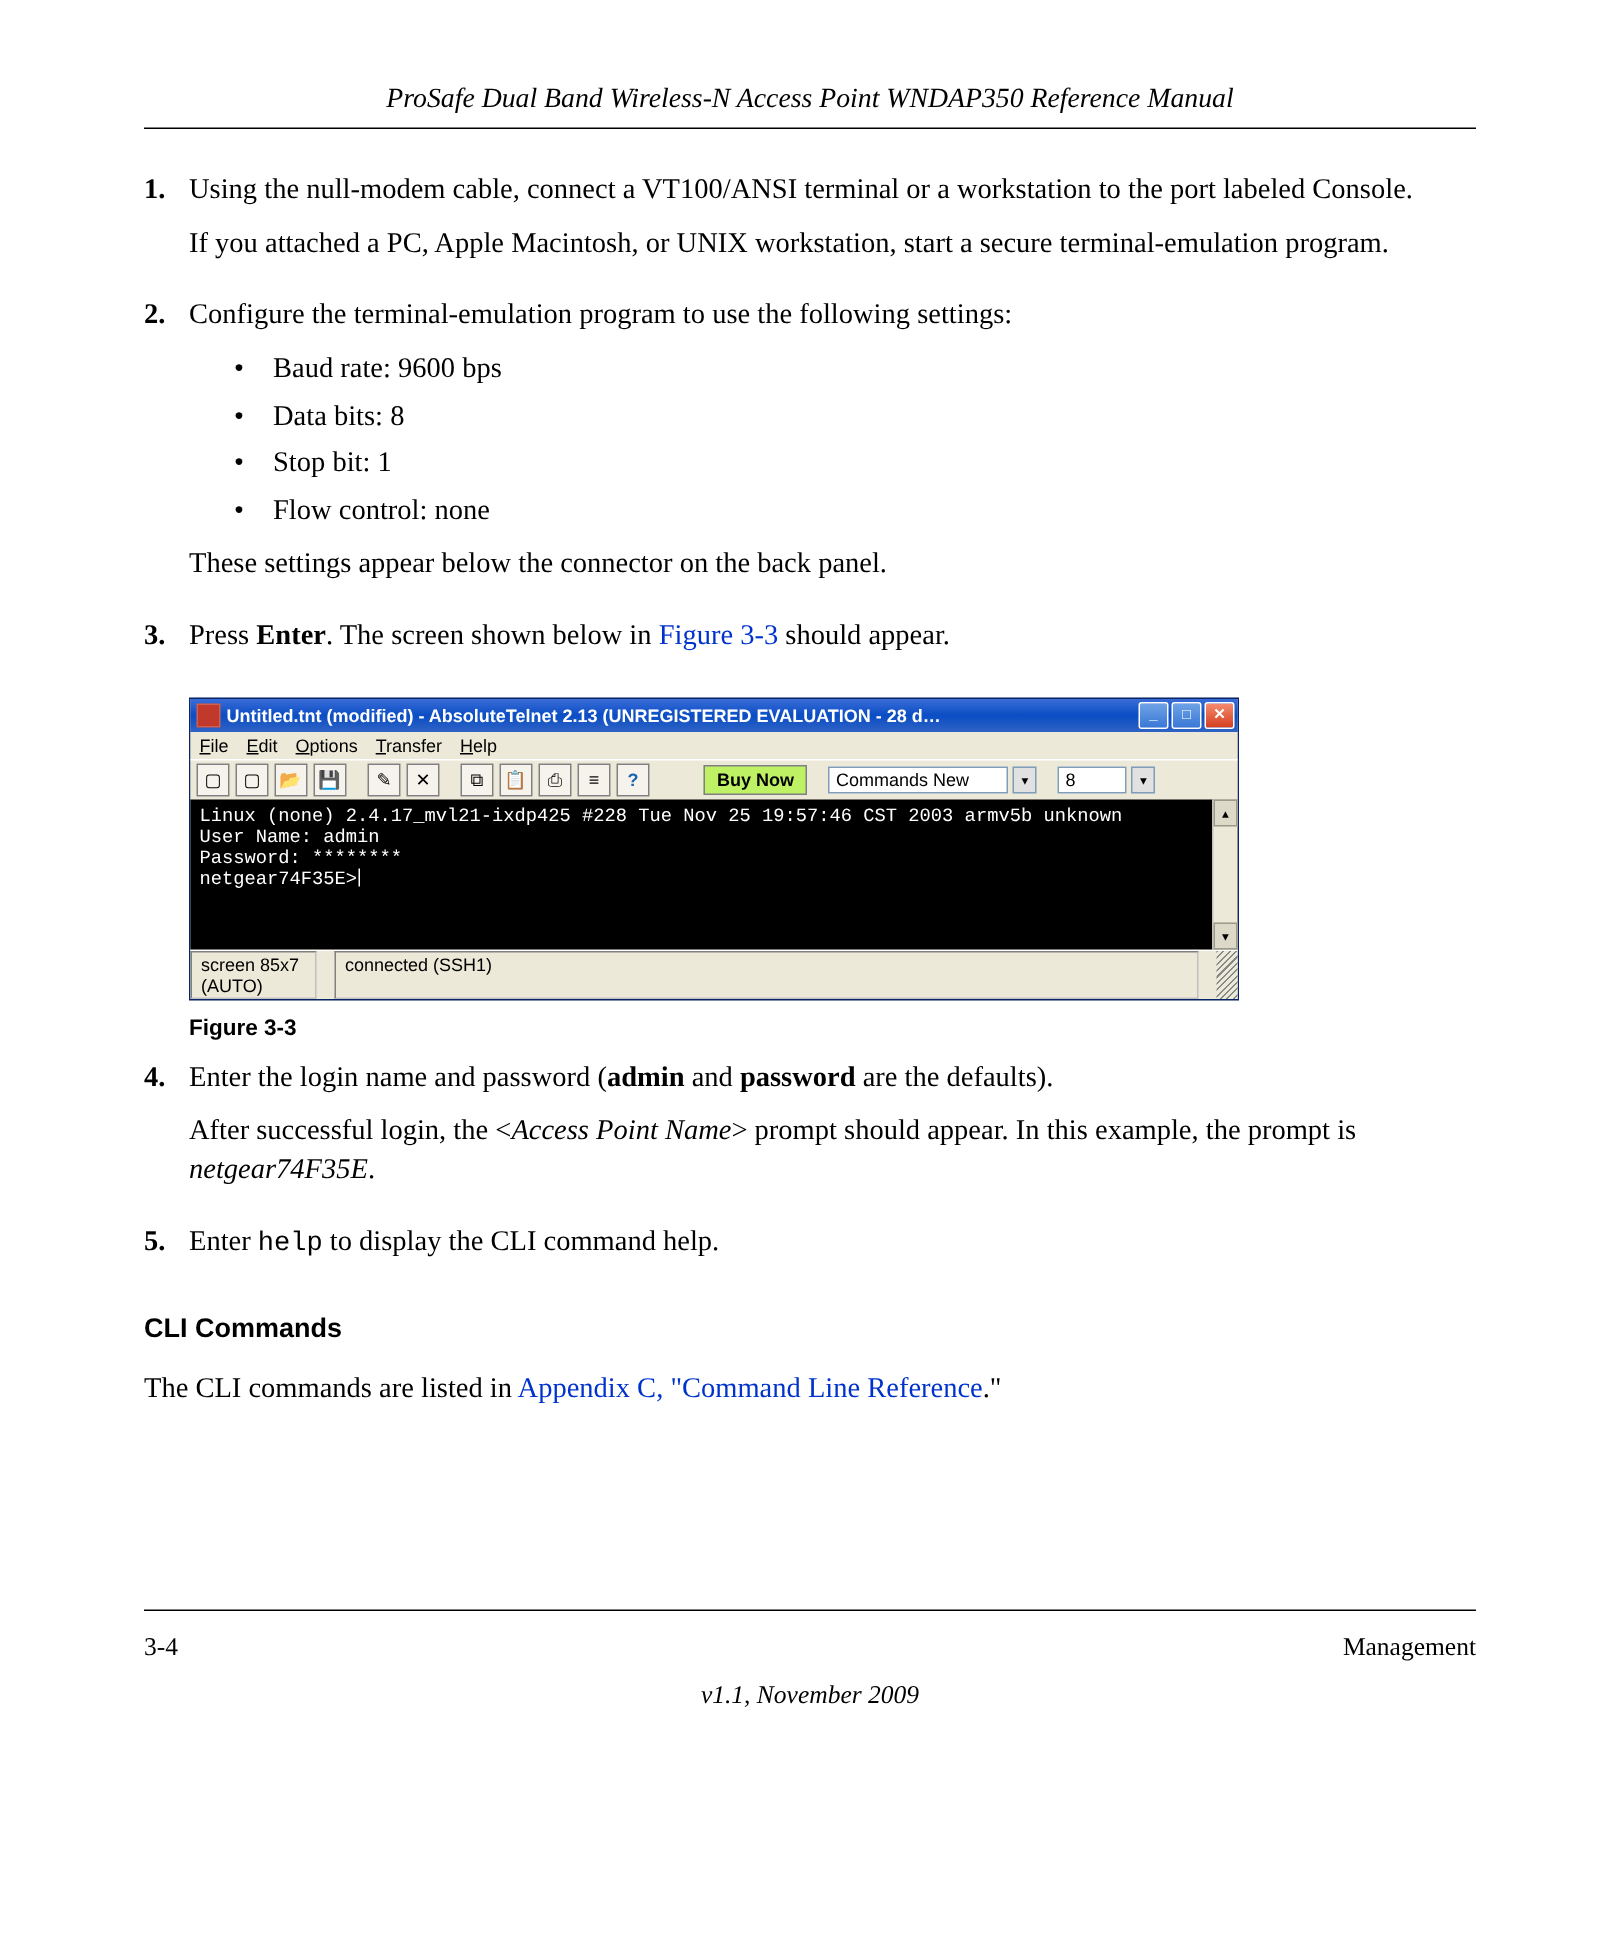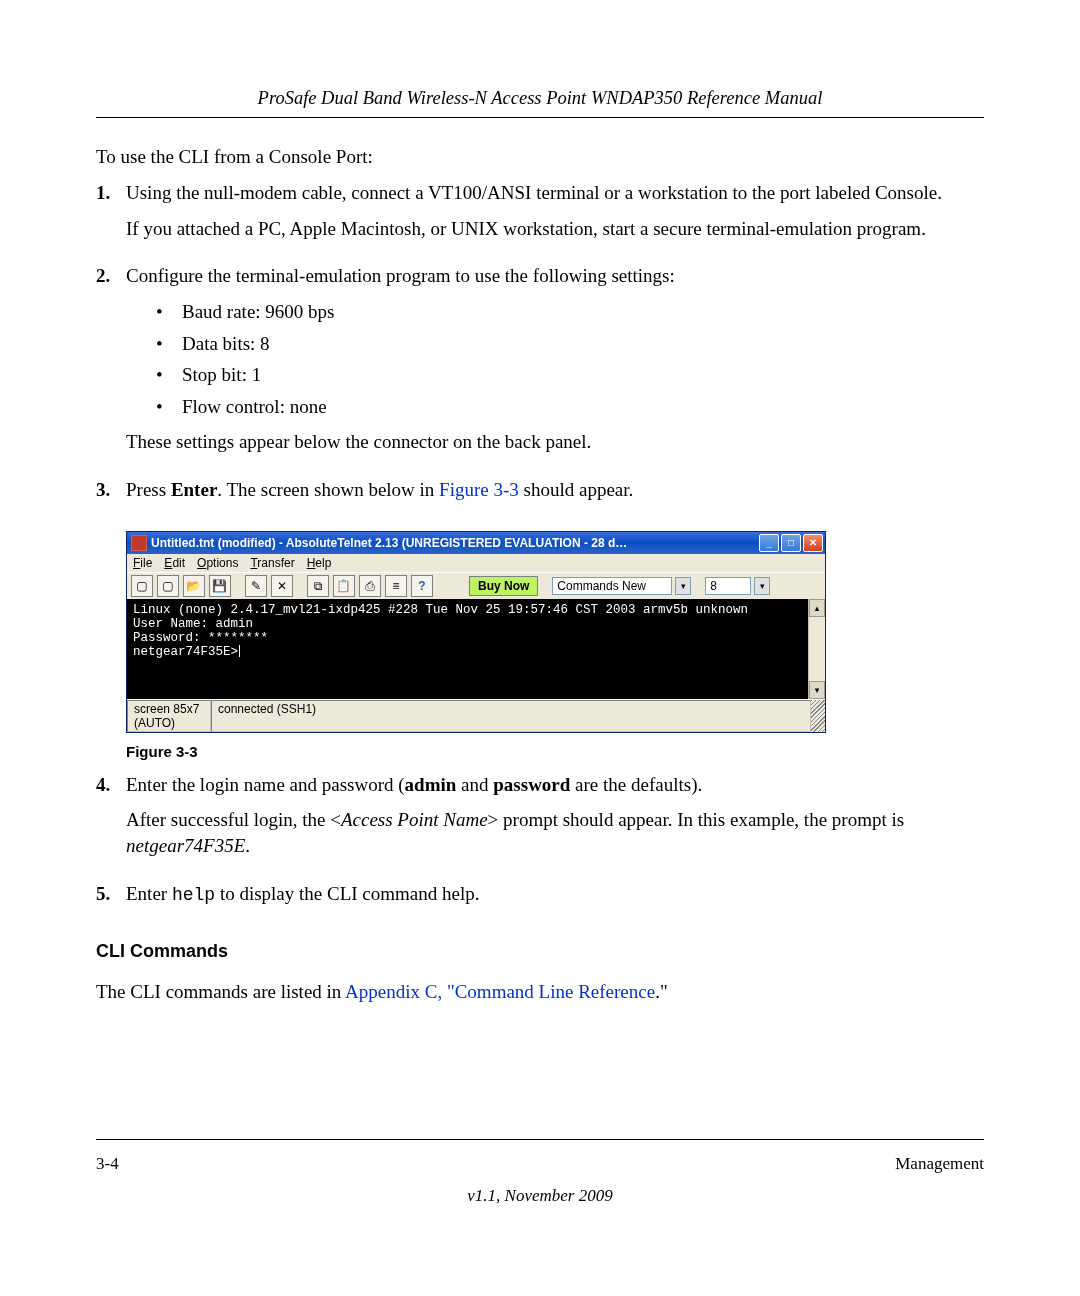--- a/index.html
+++ b/index.html
@@ -12,21 +12,20 @@
   }
   .page {
     padding: 56px 96px 40px 96px;
     box-sizing: border-box;
   }
   .header-title {
     font-style: italic;
     font-size: 18.5px;
     text-align: center;
     margin-bottom: 8px;
-    margin-top: 32px;
   }
   .top-rule {
     border: none;
     border-top: 1px solid #000;
     margin: 0 0 28px 0;
   }
   .intro {
     font-size: 19px;
     margin-bottom: 12px;
   }
@@ -77,42 +76,41 @@
   .tbtn { width: 20px; height: 20px; border: 1px solid #808080; background: #f5f3eb; display:flex; align-items:center; justify-content:center; font-size: 12px; }
   .sep { width: 6px; }
   .buynow { border: 1px solid #808080; background: #bef264; padding: 2px 8px; font-weight: bold; font-size: 12px; margin-left: 32px; }
   .fontbox { border: 1px solid #7f9db9; background: #fff; padding: 1px 4px; font-size: 12px; display:flex; align-items:center; }
   .dropbtn { width: 14px; height: 16px; border: 1px solid #7f9db9; background: #e1e1e1; display:flex; align-items:center; justify-content:center; font-size:9px; margin-left: -1px; }
   .terminal { background: #000; color: #fff; font-family: "Courier New", monospace; font-size: 12.5px; padding: 4px 6px 32px 6px; height: 64px; position: relative; white-space: pre; }
   .scrollbar { position: absolute; right: 0; top: 0; bottom: 0; width: 16px; background: #ece9d8; border-left: 1px solid #c0c0c0; }
   .scrollbar .arrow { height: 16px; background: #dcd9c8; border: 1px solid #9c9a8c; display:flex; align-items:center; justify-content:center; font-size:9px; }
   .scrollbar .track { flex:1; }
   .terminal-outer { position: relative; border-radius: 22px; }
-  .statusbar { background: #ece9d8; border-top: 1px solid #fff; display: flex; font-size: 12px; }
+  .statusbar { background: #ece9d8; border-top: 1px solid #fff; display: flex; font-size: 12px; gap: 12px; }
   .statusbar .cell { border: 1px solid #c0c0c0; border-top-color: #808080; border-left-color: #808080; padding: 1px 6px; }
   .statusbar .c1 { width: 70px; }
   .statusbar .c2 { width: 190px; }
   .statusbar .c3 { flex:1; }
   .statusbar .grip { width: 14px; background: repeating-linear-gradient(135deg,#888,#888 1px,#ece9d8 1px,#ece9d8 3px); }
   .figcaption { font-family: Arial, Helvetica, sans-serif; font-weight: bold; font-size: 15px; margin-top: 10px; }
   h2.section { font-family: Arial, Helvetica, sans-serif; font-size: 18px; font-weight: bold; margin: 24px 0 8px 0; }
   .afterh { font-size: 19px; }
   .footer-rule { border: none; border-top: 1px solid #000; margin-top: 136px; }
   .footer-row { display: flex; justify-content: space-between; font-size: 17px; padding-top: 6px; }
   .footer-ver { text-align: center; font-style: italic; font-size: 17px; margin-top: 12px; }
   .cursor { display:inline-block; width:1px; height:12px; background:#fff; vertical-align:middle; margin-left:1px; }
 </style>
 </head>
 <body>
 
 <div class="page">
   <div class="header-title">ProSafe Dual Band Wireless-N Access Point WNDAP350 Reference Manual</div>
   <hr class="top-rule">
 
-  <p class="intro">To use the CLI from a Console Port:</p>
 
   <ol class="steps">
     <li>
       <div class="num">1.</div>
       <div class="body">
         <p>Using the null-modem cable, connect a VT100/ANSI terminal or a workstation to the port labeled Console.</p>
         <p>If you attached a PC, Apple Macintosh, or UNIX workstation, start a secure terminal-emulation program.</p>
       </div>
     </li>
     <li>

